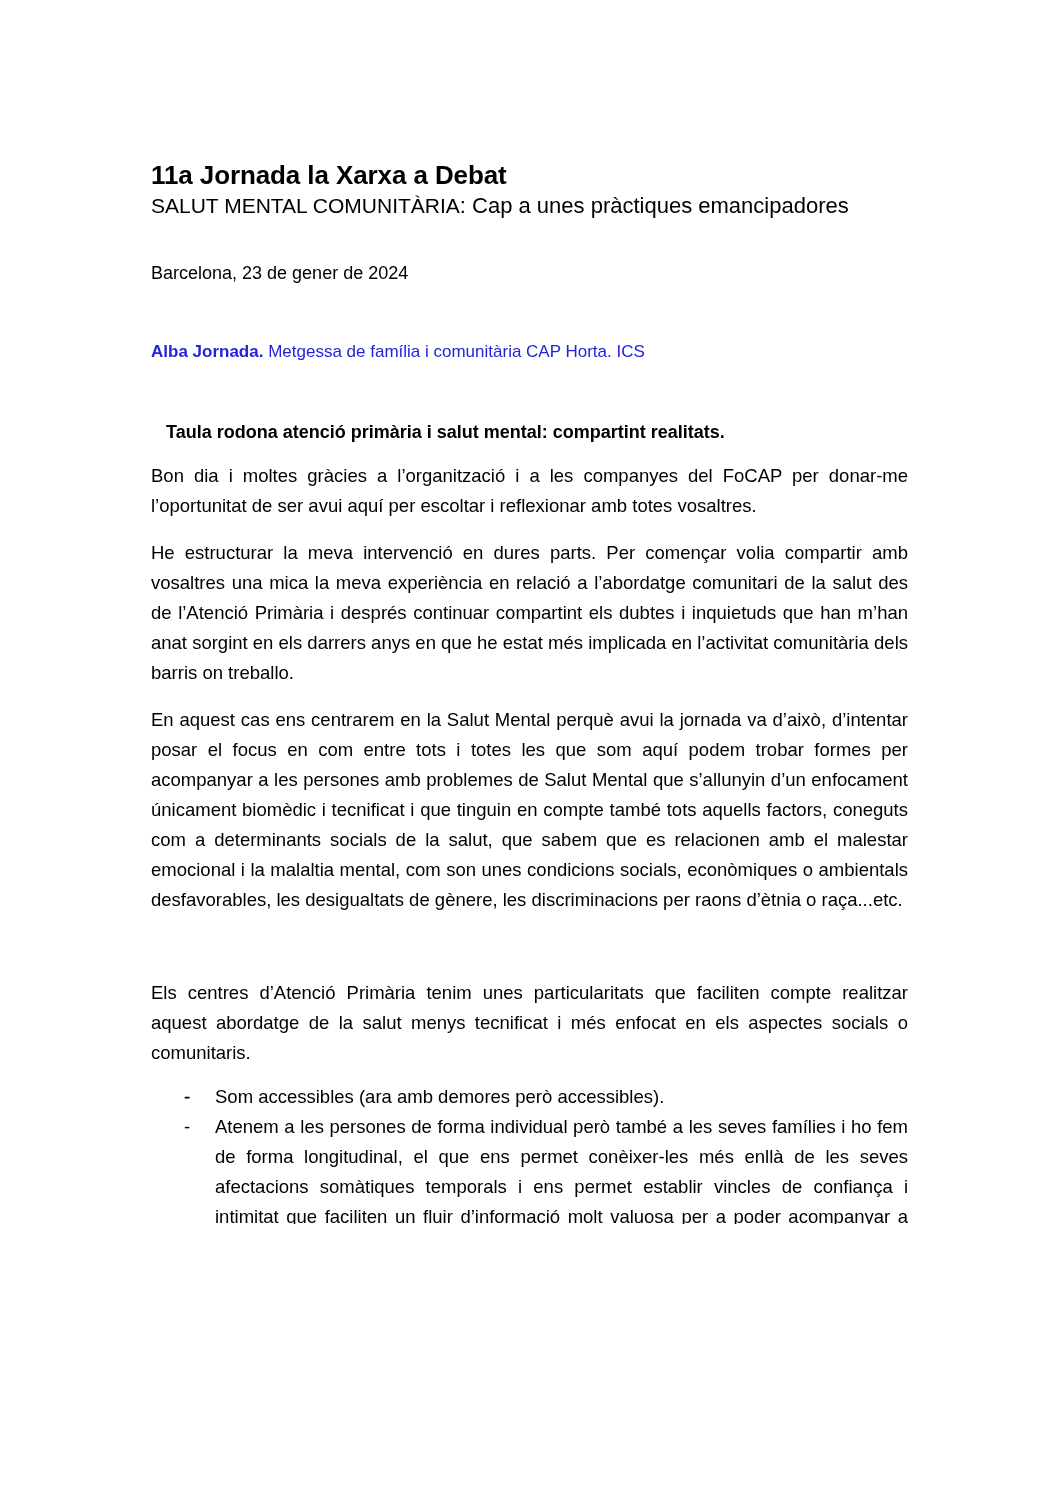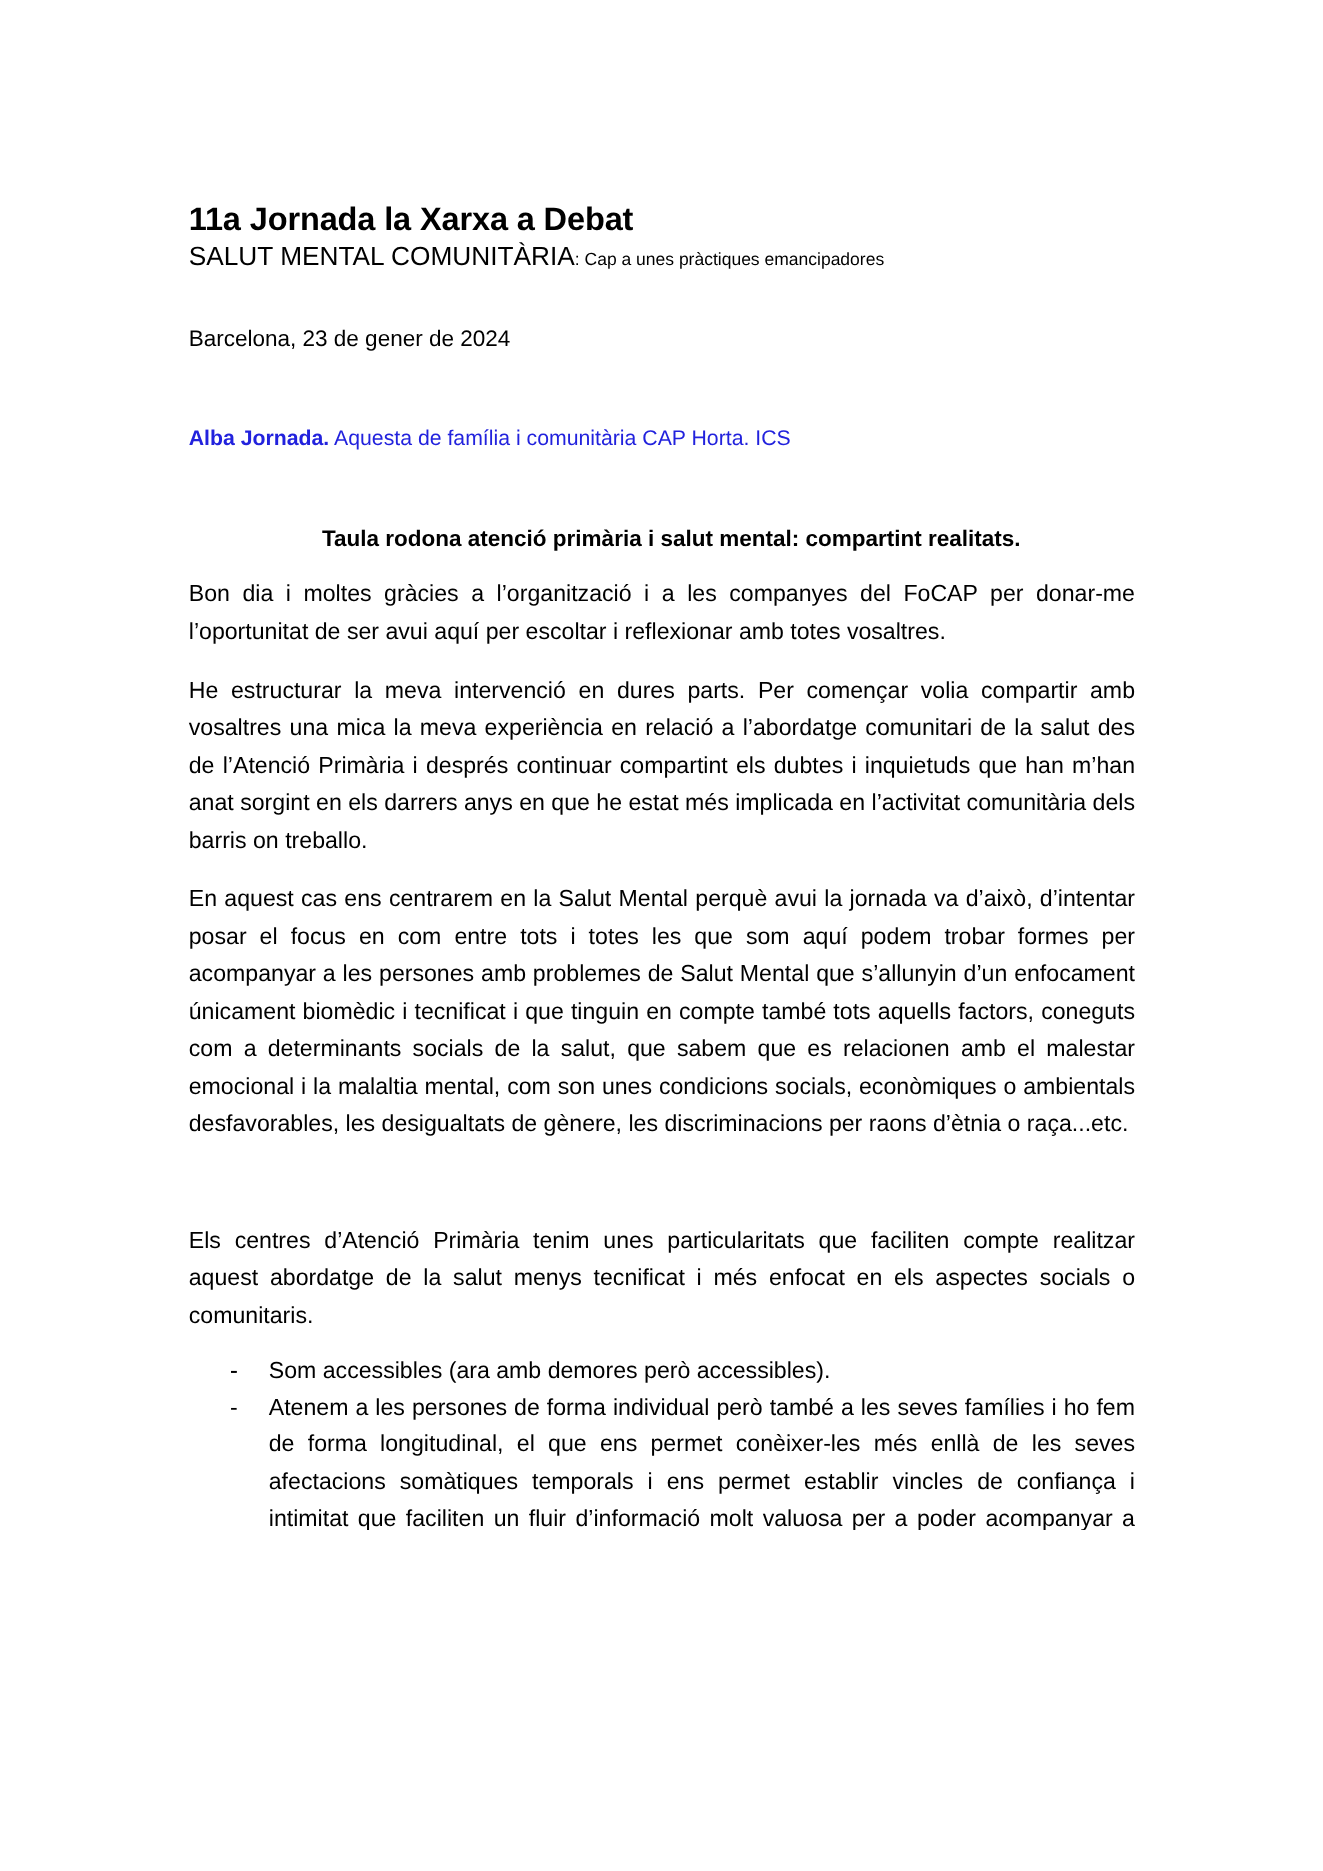--- a/index.html
+++ b/index.html
@@ -42,21 +42,21 @@
   }
 
   .doc-subtitle {
     font-size: 21px;
     font-weight: normal;
     line-height: 1.22;
     margin: 0;
     white-space: nowrap;
   }
   .doc-subtitle .sub-small {
-    font-size: 14px;
+    font-size: 22px;
   }
 
   .doc-place {
     font-size: 18px;
     line-height: 1.3;
     margin: 42px 0 0 0;
   }
 
   .author-line {
     font-size: 17px;
@@ -66,21 +66,20 @@
   }
   .author-line .author-name {
     font-weight: bold;
   }
 
   .section-heading {
     font-size: 18px;
     font-weight: bold;
     line-height: 1.35;
     margin: 57px 0 0 15px;
-    text-align: center;
   }
 
   p.body-par {
     font-size: 18.5px;
     line-height: 1.62;
     text-align: justify;
     text-justify: inter-word;
     margin: 17px 0 0 0;
     hyphens: none;
   }
@@ -119,21 +118,21 @@
 
     <h1 class="doc-title">11a Jornada la Xarxa a Debat</h1>
 
     <div class="doc-subtitle">
       <span class="sub-main">SALUT MENTAL COMUNITÀRIA</span><span class="sub-small">: Cap a unes pràctiques emancipadores</span>
     </div>
 
     <div class="doc-place">Barcelona, 23 de gener de 2024</div>
 
     <div class="author-line" style="color: rgb(34, 34, 221);">
-      <span class="author-name">Alba Jornada.</span><span class="author-aff"> Aquesta de família i comunitària CAP Horta. ICS</span>
+      <span class="author-name">Alba Jornada.</span><span class="author-aff"> Metgessa de família i comunitària CAP Horta. ICS</span>
     </div>
 
     <div class="section-heading">Taula rodona atenció primària i salut mental: compartint realitats.</div>
 
     <p class="body-par">Bon dia i moltes gràcies a l’organització i a les companyes del FoCAP per donar-me l’oportunitat de ser avui aquí per escoltar i reflexionar amb totes vosaltres.</p>
 
     <p class="body-par">He estructurar la meva intervenció en dures parts. Per començar volia compartir amb vosaltres una mica la meva experiència en relació a l’abordatge comunitari de la salut des de l’Atenció Primària i després continuar compartint els dubtes i inquietuds que han m’han anat sorgint en els darrers anys en que he estat més implicada en l’activitat comunitària dels barris on treballo.</p>
 
     <p class="body-par">En aquest cas ens centrarem en la Salut Mental perquè avui la jornada va d’això, d’intentar posar el focus en com entre tots i totes les que som aquí podem trobar formes per acompanyar a les persones amb problemes de Salut Mental que s’allunyin d’un enfocament únicament biomèdic i tecnificat i que tinguin en compte també tots aquells factors, coneguts com a determinants socials de la salut, que sabem que es relacionen amb el malestar emocional i la malaltia mental, com son unes condicions socials, econòmiques o ambientals desfavorables, les desigualtats de gènere, les discriminacions per raons d’ètnia o raça...etc.</p>
 

